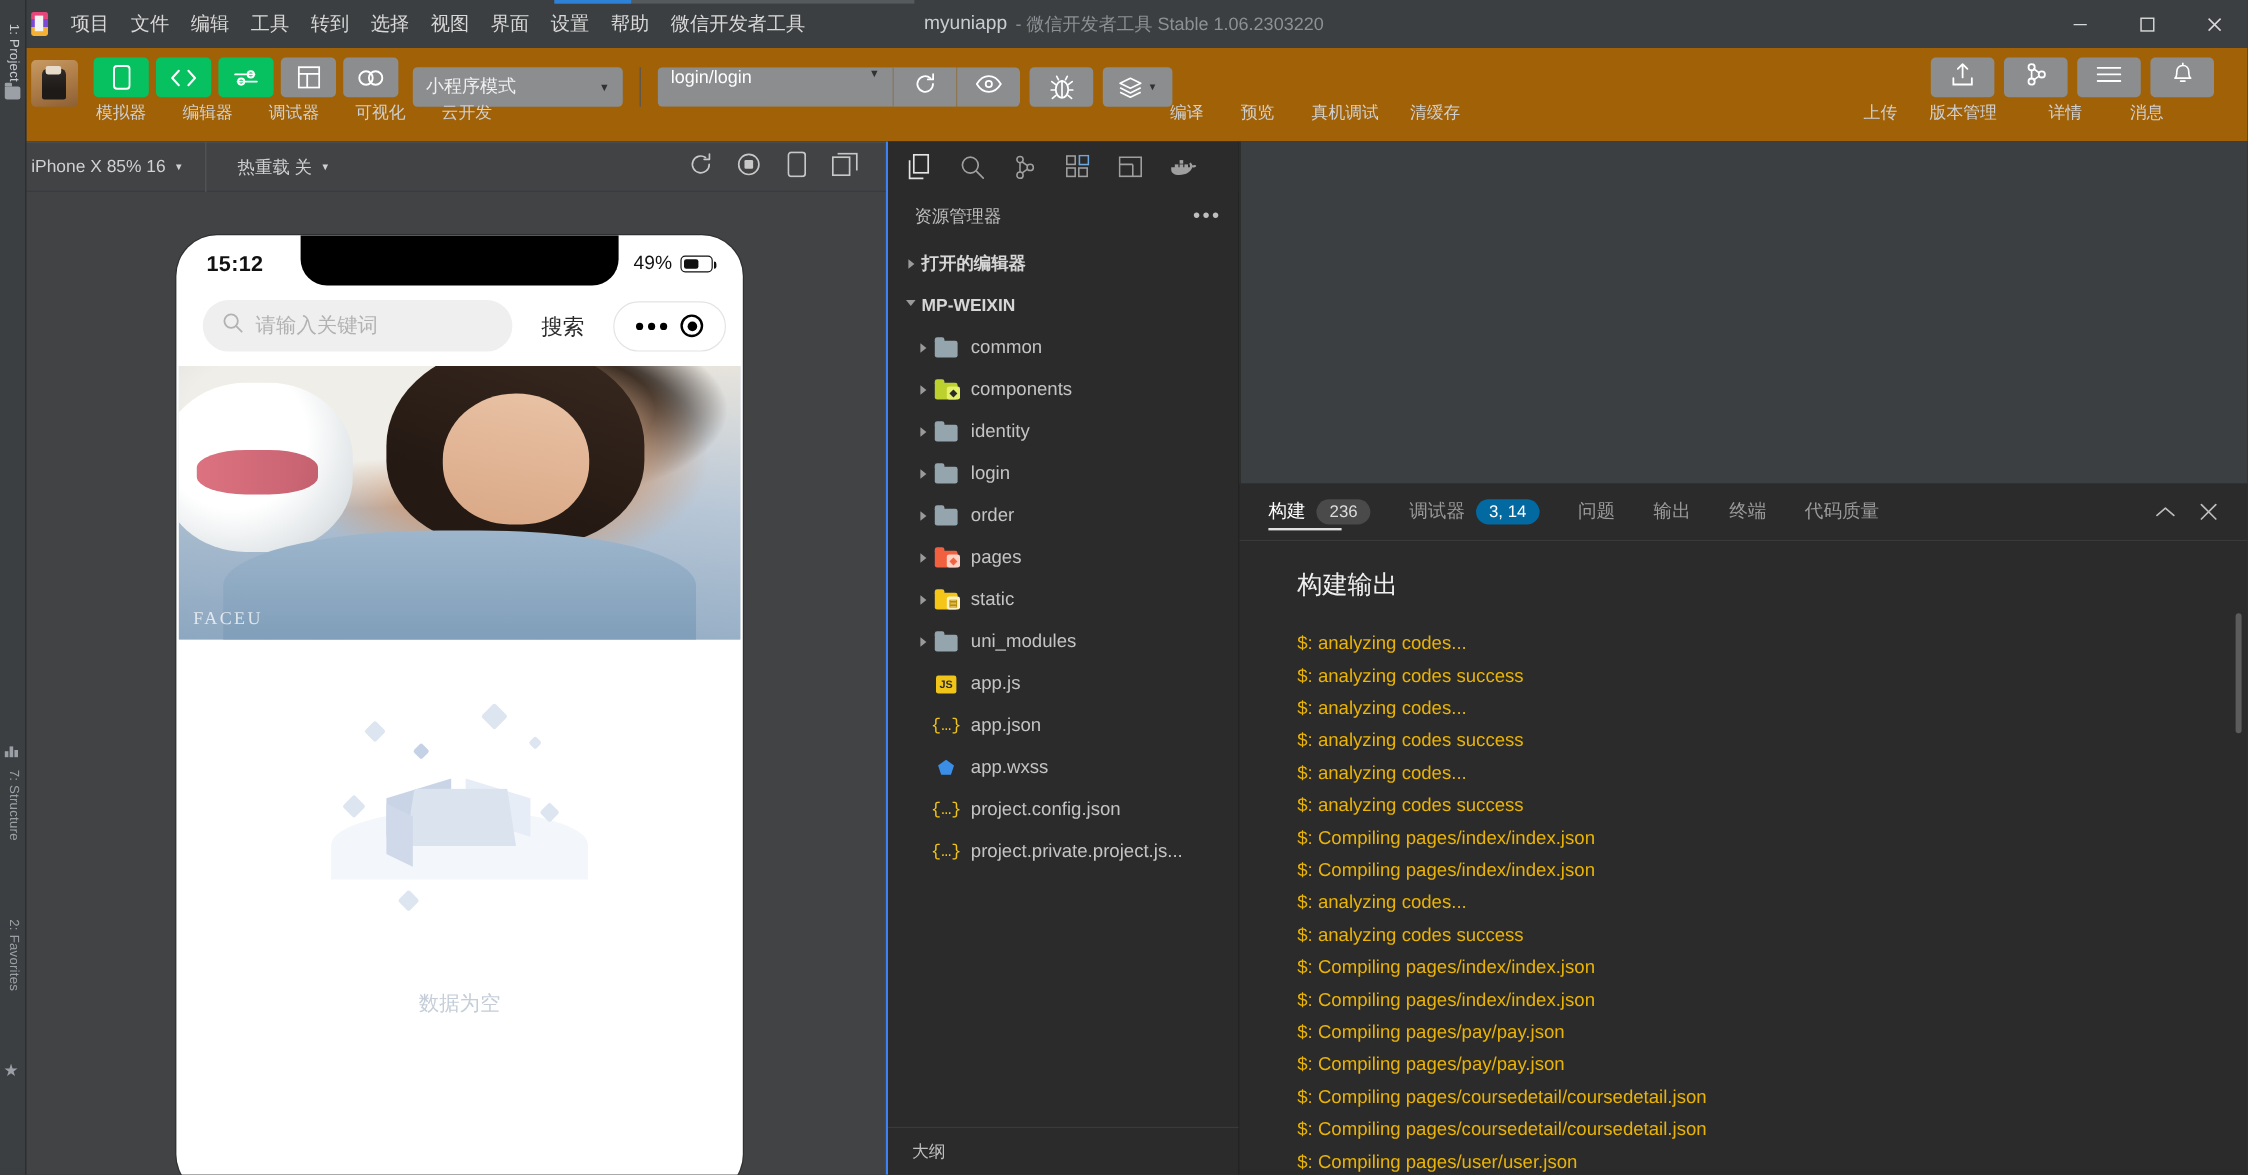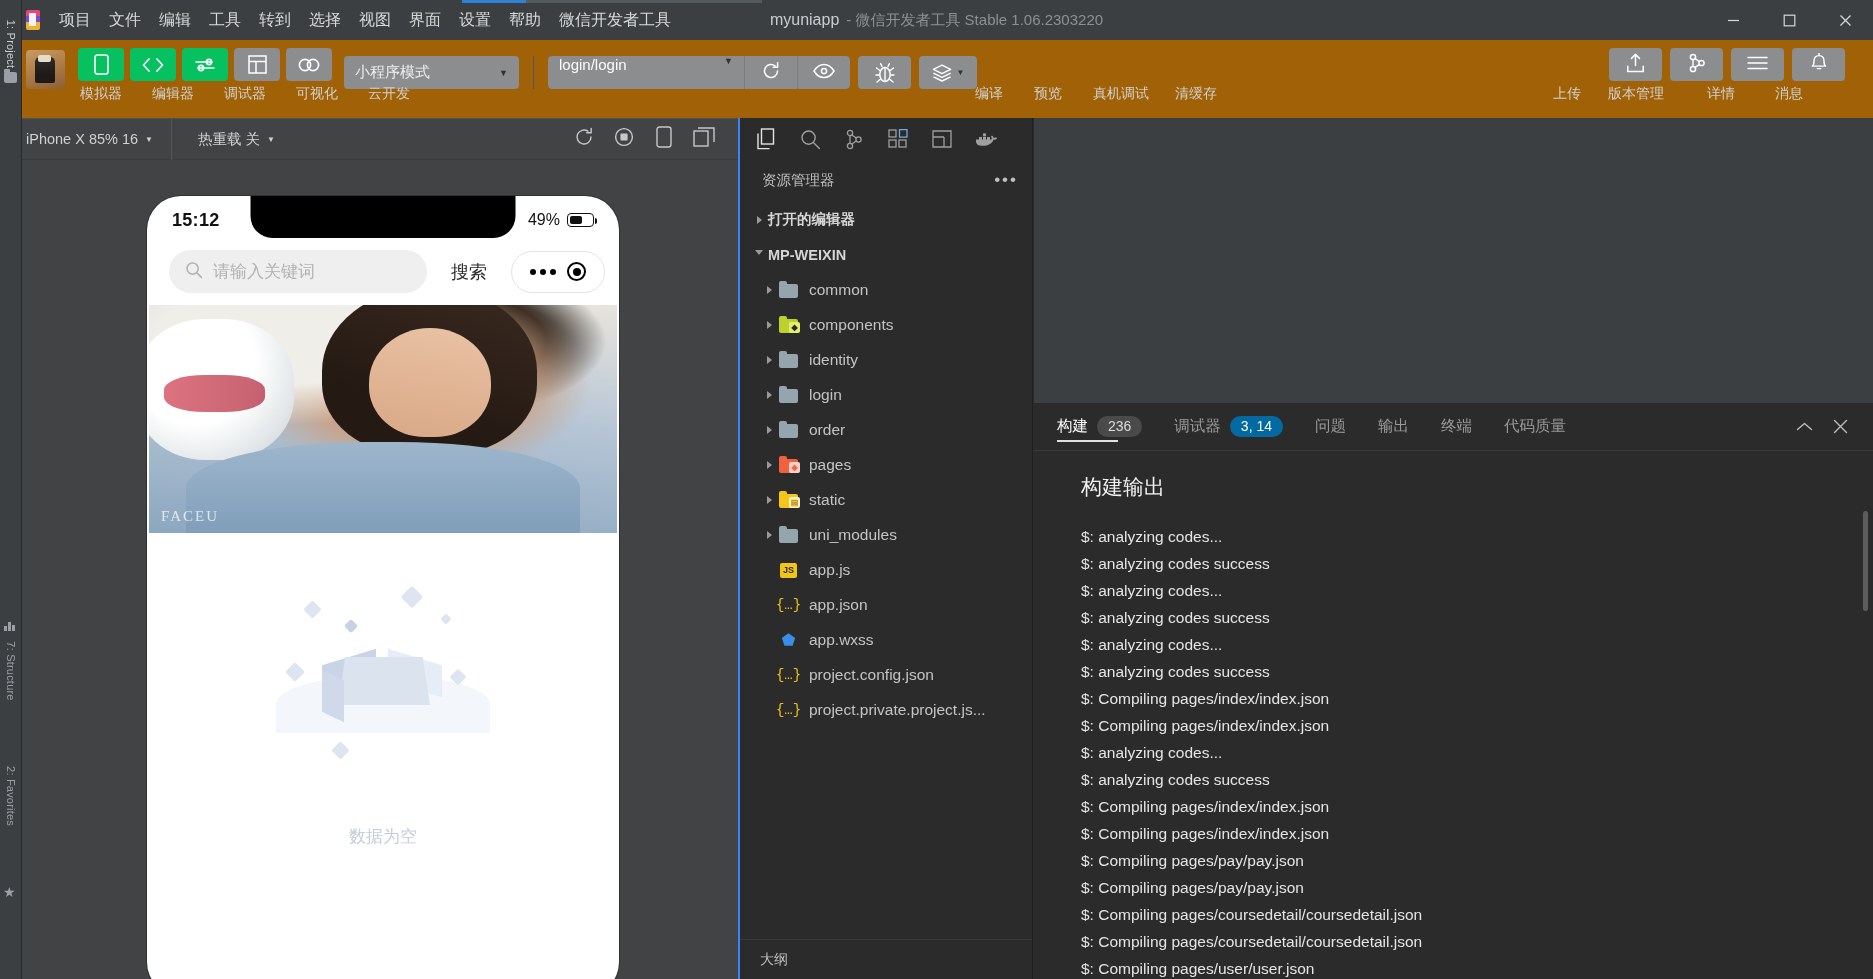--- a/index.html
+++ b/index.html
@@ -176,21 +176,21 @@
   .otab:first-child{ padding-left:0; }
   .otab.active{ color:#ffffff; }
   .otab.active:after{ content:""; position:absolute; left:0; right:32px; bottom:9px; height:2px; background:#e0e0e0; }
   .otab:first-child.active:after{ left:0; right:40px; }
   .badge-pill{ background:#4a4a4a; color:#dcdcdc; font-size:14px; border-radius:11px; padding:2px 11px; line-height:17px;}
   .badge-pill.red{ background:#0369a1; color:#fff; }
   .out-tools{ margin-left:auto; display:flex; align-items:center; gap:2px; padding-right:16px;}
   .out-tool{ width:34px; height:34px; display:flex; align-items:center; justify-content:center; border-radius:3px;}
   .out-body{ flex:1; overflow:hidden; padding:22px 0 0 48px; position:relative; background:#2b2b2b;}
   .out-title{ font-size:21px; color:#f0f0f0; margin-bottom:22px; }
-  .log-line{ font-size:15.5px; color:#e5e5e5; line-height:27px; white-space:nowrap; }
+  .log-line{ font-size:15.5px; color:#eab308; line-height:27px; white-space:nowrap; }
   .scrollthumb{ position:absolute; right:5px; top:60px; width:5px; height:100px; background:#5c5c5c; border-radius:3px;}
 </style>
 </head>
 <body>
 
 <div id="app">
 
   <div class="titlebar">
     <div class="progress-strip">
         <i></i>

